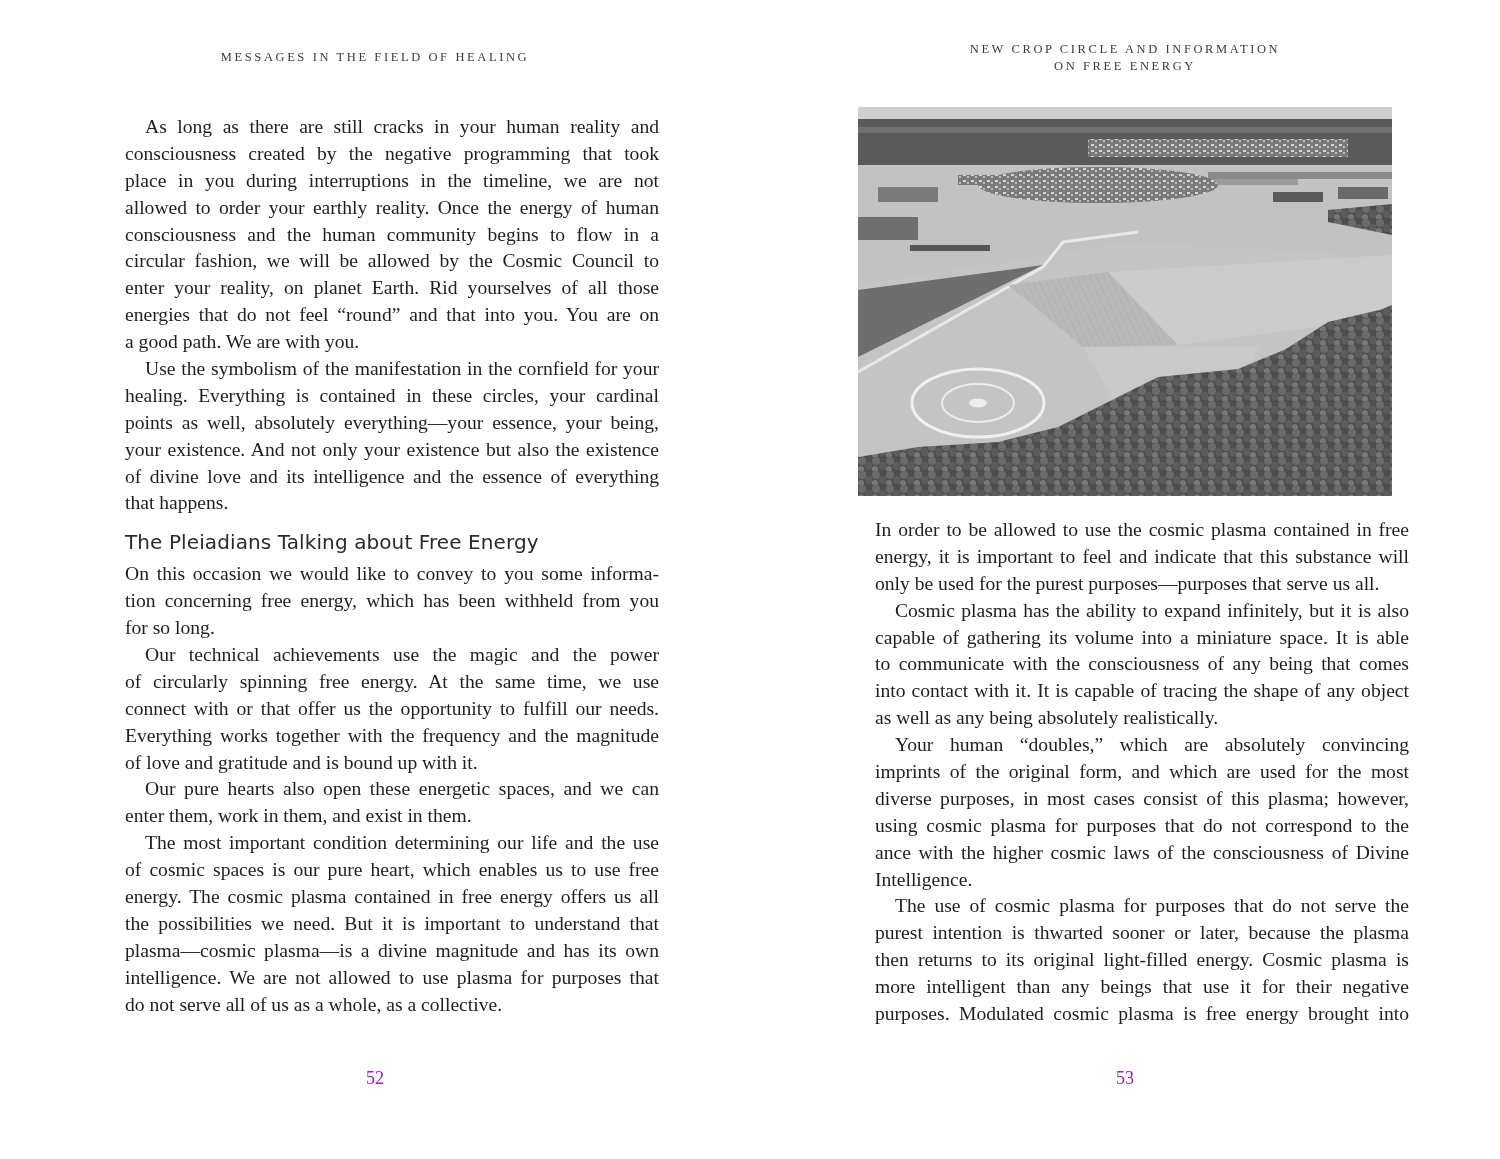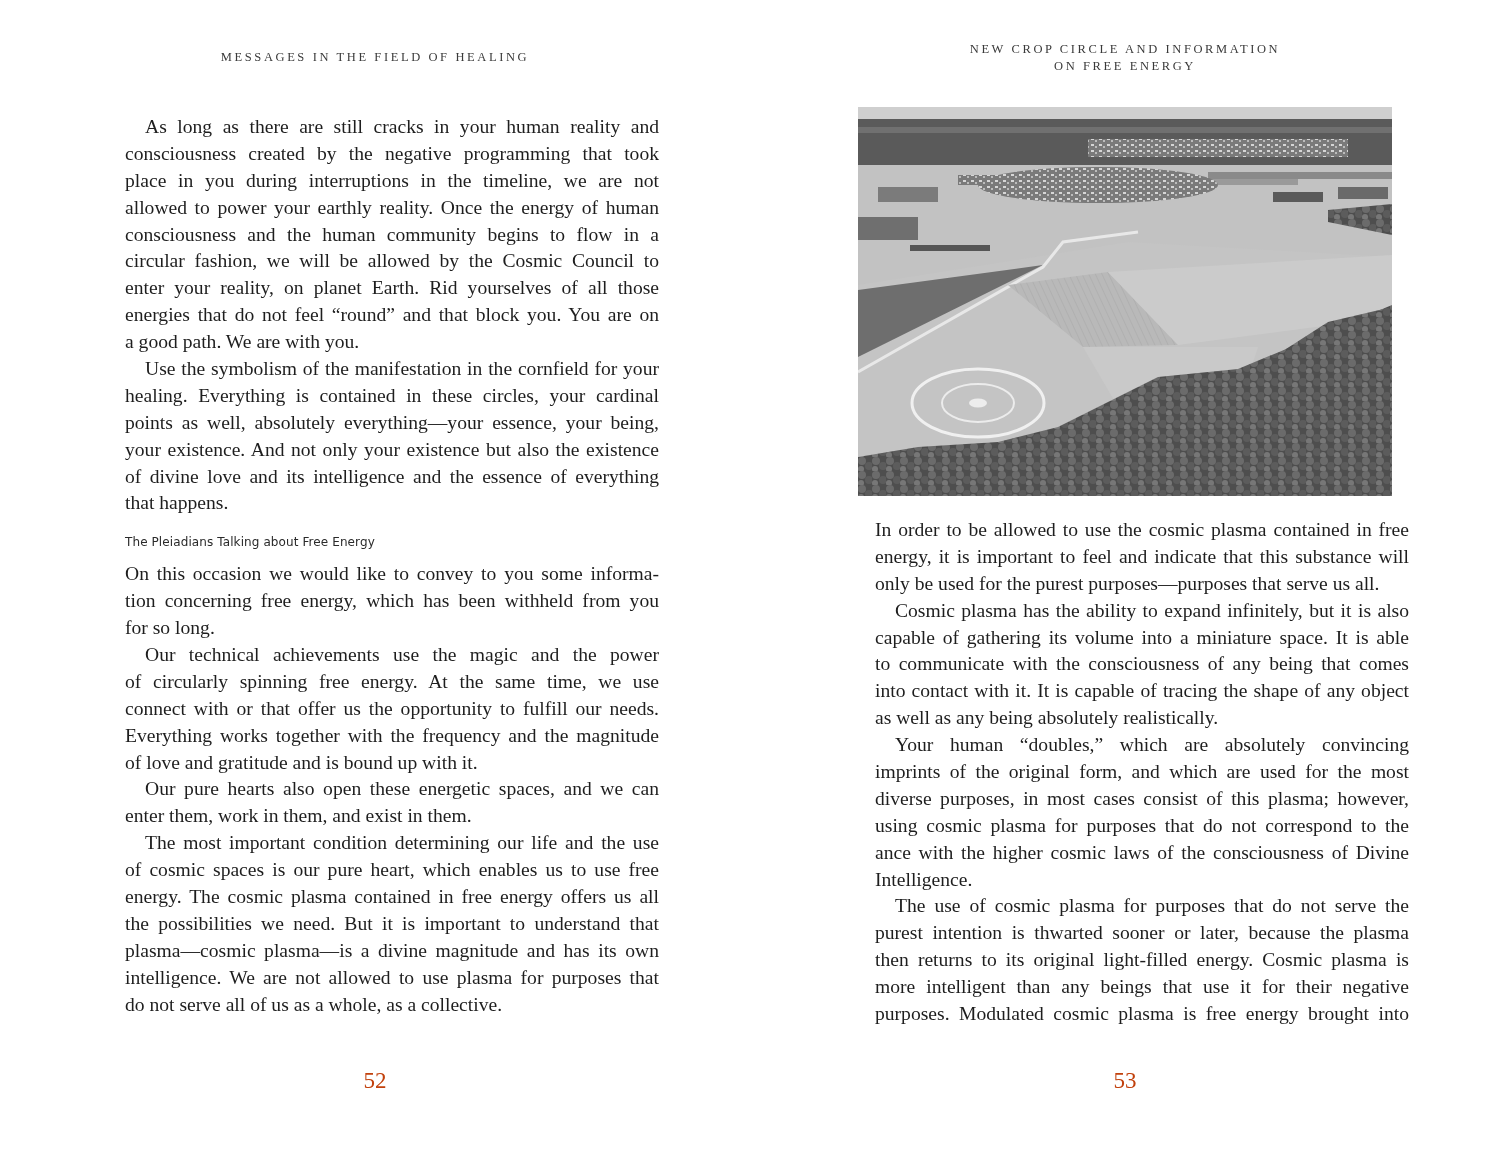--- a/index.html
+++ b/index.html
@@ -19,50 +19,50 @@
     font-family: "Liberation Serif", serif; font-size: 19.6px; color: #1e1e1e; margin-left: 17px;
   }
   .line {
     height: 26.9px; line-height: 26.9px; white-space: nowrap;
     text-align: justify; text-align-last: justify; display: block;
   }
   .line.last { text-align-last: left; }
   .line.indent { padding-left: 20px; }
   .subhead {
     height: 36px; line-height: 34px; white-space: nowrap;
-    font-family: "DejaVu Sans", sans-serif; font-size: 12px; color: #2a2a2a;
+    font-family: "DejaVu Sans", sans-serif; font-size: 20px; color: #2a2a2a;
     letter-spacing: 0.1px;
   }
   .gap { height: 8px; }
   .folio {
     position: absolute; top: 1068px; width: 100%; text-align: center;
-    font-family: "Liberation Serif", serif; font-size: 23px; color: #c2410c;
+    font-family: "Liberation Serif", serif; font-size: 18px; color: #a21caf;
   }
   .page.left .folio { left: 0; width: 750px; margin-left: 0; }
   .photo {
     position: absolute; left: 108px; top: 107px; width: 534px; height: 389px;
     background: #bdbdbd; overflow: hidden;
   }
   .photo svg { display: block; }
 </style>
 </head>
 <body>
 
 <div class="page left">
   <div class="running-head">Messages in the Field of Healing</div>
   <div class="body-text" id="left-body" style="top:114px;">
       <div>
         <span class="line indent">As long as there are still cracks in your human reality and</span>
         <span class="line">consciousness created by the negative programming that took</span>
         <span class="line">place in you during interruptions in the timeline, we are not</span>
-        <span class="line">allowed to power your earthly reality. Once the energy of human</span>
+        <span class="line">allowed to order your earthly reality. Once the energy of human</span>
         <span class="line">consciousness and the human community begins to flow in a</span>
         <span class="line">circular fashion, we will be allowed by the Cosmic Council to</span>
         <span class="line">enter your reality, on planet Earth. Rid yourselves of all those</span>
-        <span class="line">energies that do not feel “round” and that block you. You are on</span>
+        <span class="line">energies that do not feel “round” and that into you. You are on</span>
         <span class="line last">a good path. We are with you.</span>
       </div>
       <div>
         <span class="line indent">Use the symbolism of the manifestation in the cornfield for your</span>
         <span class="line">healing. Everything is contained in these circles, your cardinal</span>
         <span class="line">points as well, absolutely everything—your essence, your being,</span>
         <span class="line">your existence. And not only your existence but also the existence</span>
         <span class="line">of divine love and its intelligence and the essence of everything</span>
         <span class="line last">that happens.</span>
       </div>

